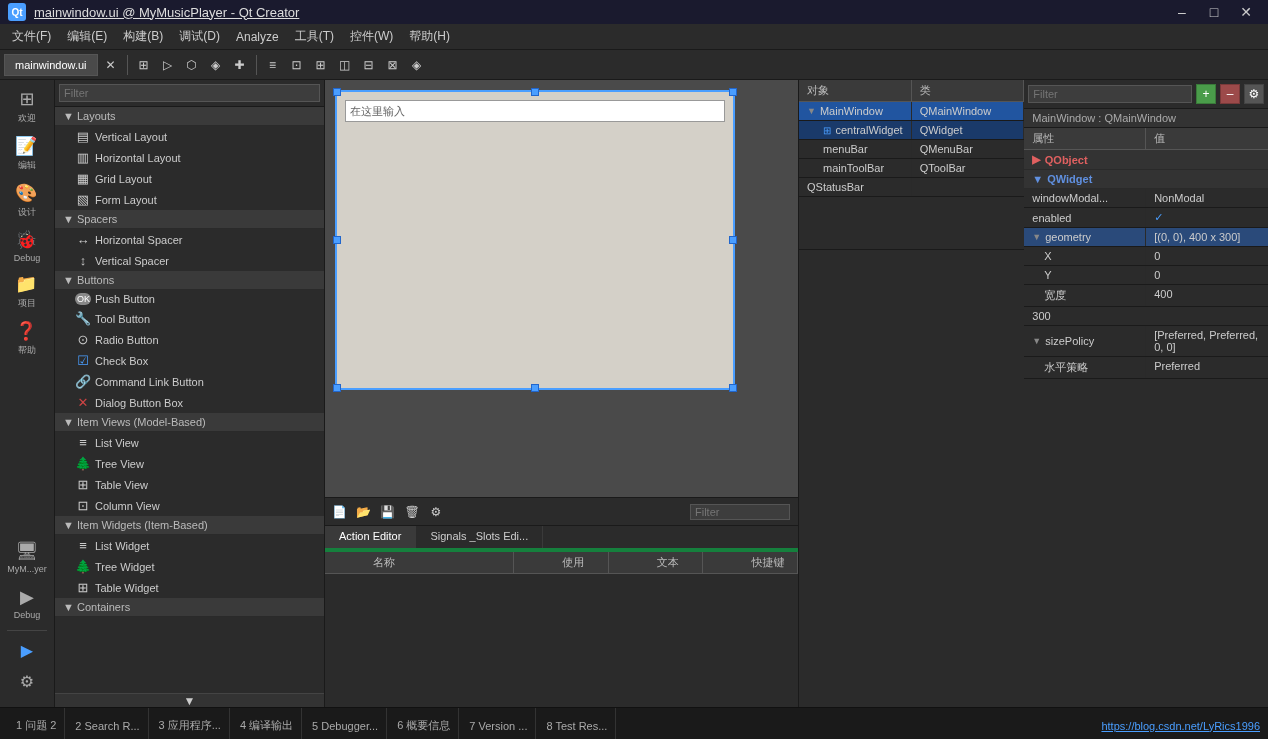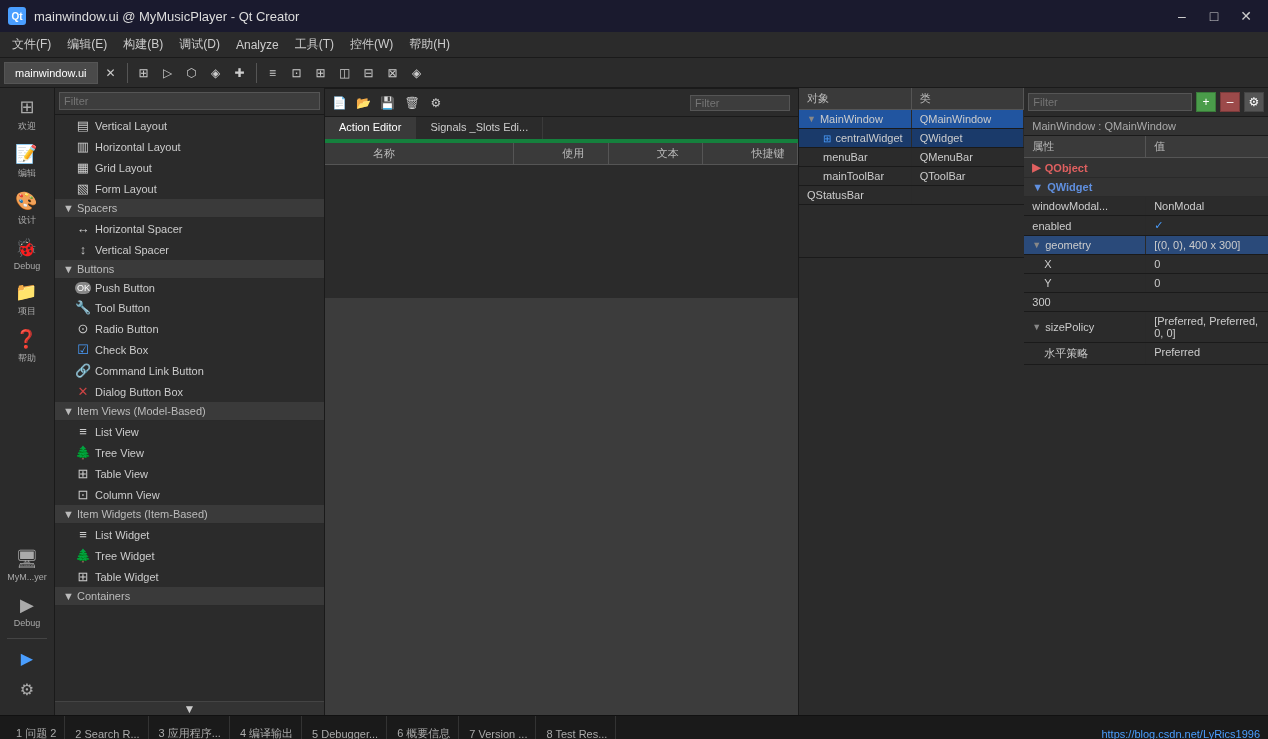--- a/index.html
+++ b/index.html
@@ -9,36 +9,36 @@
       background: #2d2d2d;
       color: #ccc;
       width: 1268px;
       height: 739px;
       overflow: hidden;
     }
 
     
     #title-bar {
       background: #1a1a2e;
-      height: 32px;
+      height: 24px;
       display: flex;
       align-items: center;
       padding: 0 8px;
       color: #ddd;
       font-size: 13px;
     }
     #title-bar .app-icon {
       width: 18px; height: 18px;
       background: #4a9eff;
       border-radius: 3px;
       margin-right: 8px;
       display: flex; align-items: center; justify-content: center;
       font-size: 10px; color: white; font-weight: bold;
     }
-    #title-bar .title-text { flex: 1; }
+    #title-bar .title-text { flex: 1; text-decoration: underline; }
     #title-bar .window-controls { display: flex; gap: 4px; }
     #title-bar .win-btn {
       width: 28px; height: 24px;
       background: transparent;
       border: none; color: #ccc;
       cursor: pointer; font-size: 14px;
       display: flex; align-items: center; justify-content: center;
     }
 
     
@@ -500,20 +500,23 @@
       </div>
     </div>
   </div>
 
   <div id="widget-panel">
     <div id="widget-filter">
       <input type="text" placeholder="Filter" style="">
     </div>
     <div id="widget-tree">
 
+      <div class="widget-section">
+        ▼ <span>Layouts</span>
+      </div>
       <div class="widget-item">
         <span class="widget-icon">▤</span>
         <span>Vertical Layout</span>
       </div>
       <div class="widget-item">
         <span class="widget-icon">▥</span>
         <span>Horizontal Layout</span>
       </div>
       <div class="widget-item">
         <span class="widget-icon">▦</span>
@@ -602,20 +605,36 @@
 
       <div class="widget-section">
         ▼ <span>Containers</span>
       </div>
     </div>
     <div class="widget-scroll">▼</div>
   </div>
 
   <div id="center-area">
 
+    <div id="canvas-area">
+      <div class="canvas-frame">
+        <div class="canvas-input-box">
+          <span style="color:#666;">在这里输入</span>
+        </div>
+
+        <div class="resize-handle" style="top:-4px;left:-4px;"></div>
+        <div class="resize-handle" style="top:-4px;left:50%;transform:translateX(-50%);"></div>
+        <div class="resize-handle" style="top:-4px;right:-4px;"></div>
+        <div class="resize-handle" style="top:50%;left:-4px;transform:translateY(-50%);"></div>
+        <div class="resize-handle" style="top:50%;right:-4px;transform:translateY(-50%);"></div>
+        <div class="resize-handle" style="bottom:-4px;left:-4px;"></div>
+        <div class="resize-handle" style="bottom:-4px;left:50%;transform:translateX(-50%);"></div>
+        <div class="resize-handle" style="bottom:-4px;right:-4px;"></div>
+      </div>
+    </div>
 
     <div id="bottom-panel">
       <div id="bottom-toolbar">
         <button class="bottom-tool-btn">📄</button>
         <button class="bottom-tool-btn">📂</button>
         <button class="bottom-tool-btn">💾</button>
         <button class="bottom-tool-btn">🗑</button>
         <button class="bottom-tool-btn">⚙</button>
         <div id="bottom-filter">
           <input type="text" placeholder="Filter" style="">
@@ -726,20 +745,24 @@
         <div class="prop-row">
           <div class="prop-key indented">X</div>
           <div class="prop-val">0</div>
         </div>
 
         <div class="prop-row">
           <div class="prop-key indented">Y</div>
           <div class="prop-val">0</div>
         </div>
 
+        <div class="prop-row">
+          <div class="prop-key indented">宽度</div>
+          <div class="prop-val">400</div>
+        </div>
 
         <div class="prop-row">
           <div class="prop-val">300</div>
         </div>
 
         <div class="prop-row">
           <div class="prop-key">
             <span class="expand">▼</span>
             <span>sizePolicy</span>
           </div>

